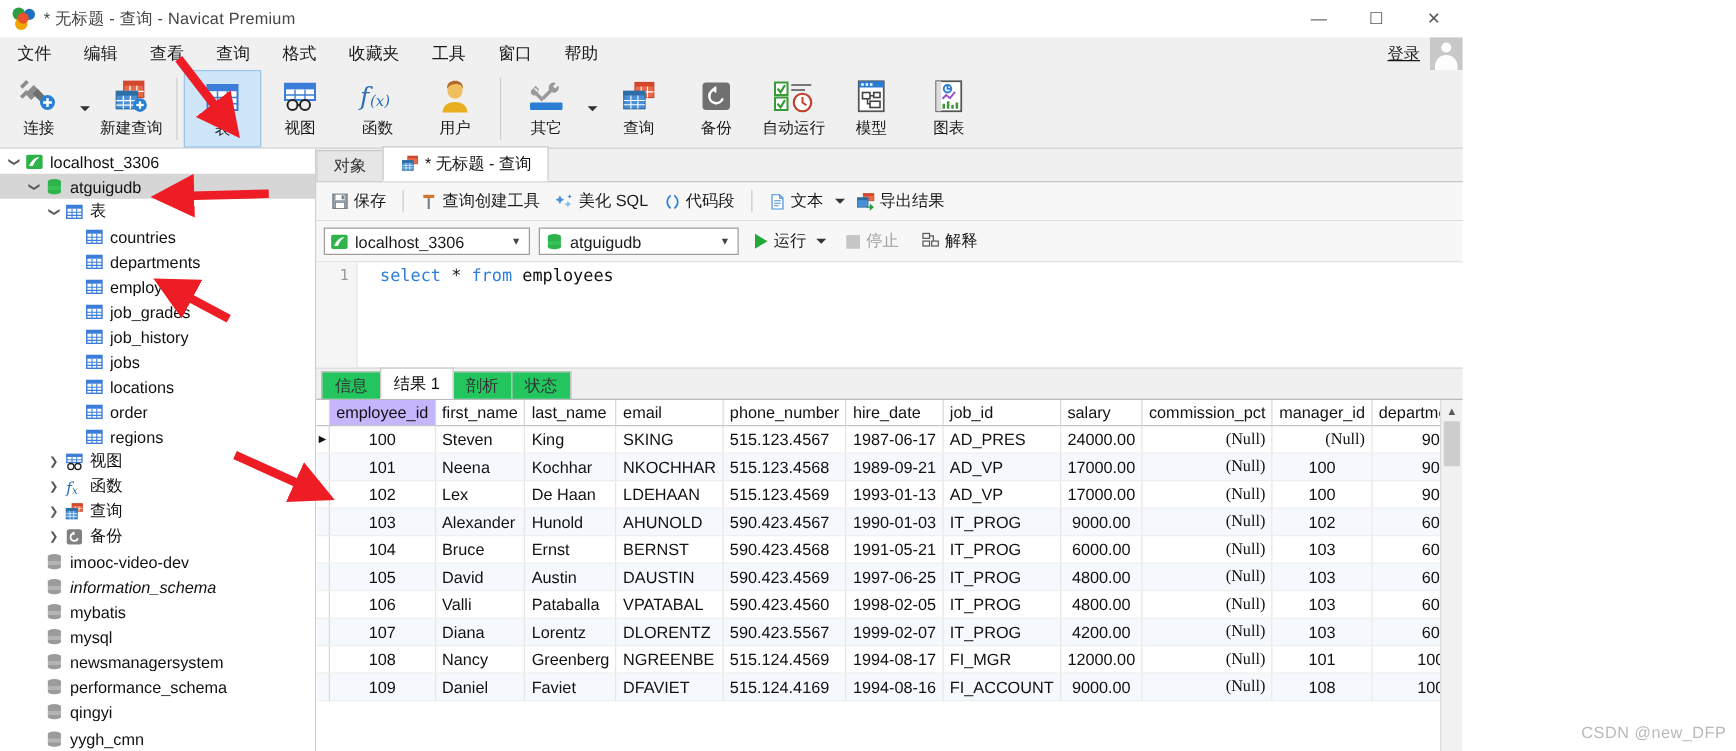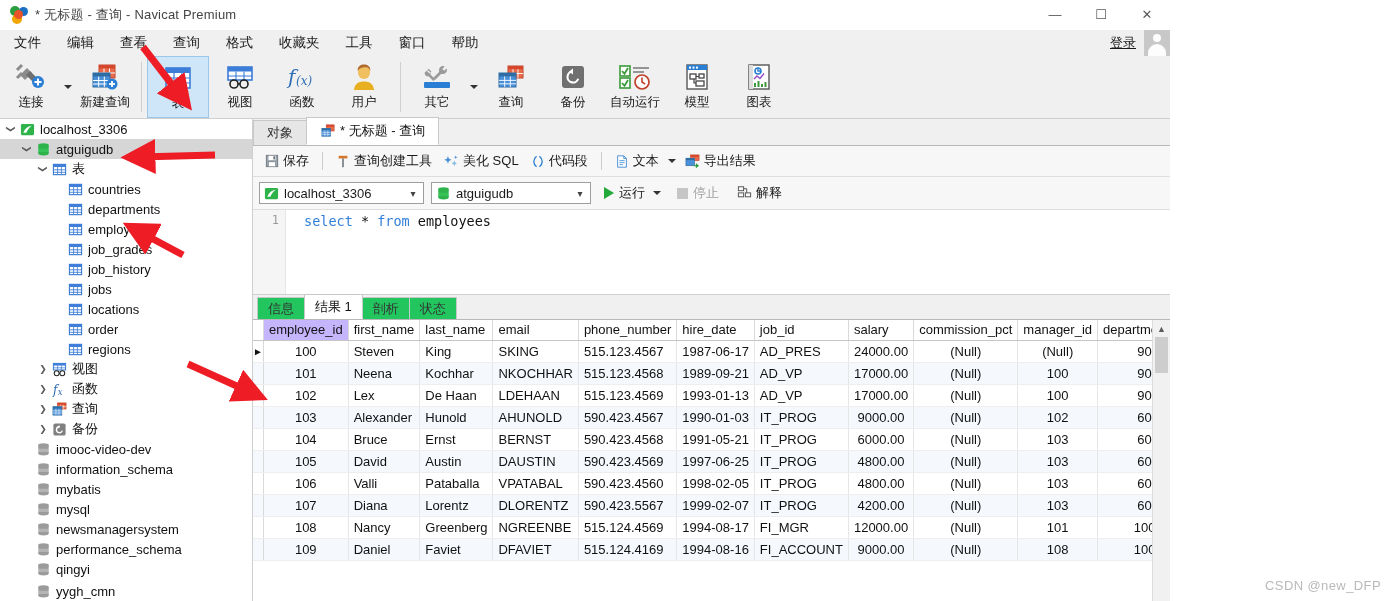--- a/index.html
+++ b/index.html
@@ -94,21 +94,21 @@
   table.grid{border-collapse:collapse;table-layout:fixed;font-size:13px;}
   table.grid th{background:#fff;border-right:1px solid #d9d9d9;border-bottom:1px solid #c6c6c6;
       font-weight:normal;text-align:left;padding:2px 5px;height:20px;box-sizing:border-box;color:#111;white-space:nowrap;overflow:hidden;}
   table.grid th.selcol{background:#c4b5fd;}
   table.grid th.rowhdr{width:14px;background:#fff;border-right:1px solid #d9d9d9;padding:0;}
   table.grid td{border-right:1px solid #e6e6e6;border-bottom:1px solid #eeeeee;padding:2px 5px;height:22px;box-sizing:border-box;
       white-space:nowrap;overflow:hidden;color:#111;}
   table.grid tr.alt td{background:#f5f9fd;}
   table.grid td.rowhdr{width:14px;padding:0;text-align:center;color:#111;font-size:10px;border-right:1px solid #d9d9d9;}
   td.num{text-align:center;}
-  td.nul{text-align:center;color:#9aa0a6;}
+  td.nul{text-align:right;color:#9aa0a6;font-family:Liberation Serif, serif;}
   .vscroll{width:17px;flex:0 0 17px;background:#f1f1f1;border-left:1px solid #dcdcdc;display:flex;flex-direction:column;align-items:center;}
   .vscroll .arw{height:17px;width:17px;display:flex;align-items:center;justify-content:center;color:#5a5a5a;font-size:9px;}
   .vscroll .thumb{width:13px;height:36px;background:#cdcdcd;}
 
   
   .overlay{position:absolute;left:0;top:0;width:1389px;height:601px;pointer-events:none;}
   .wm{position:absolute;right:8px;bottom:8px;font-size:13px;color:#b9b9b9;letter-spacing:.4px;}
 </style>
 </head>
 <body>
@@ -556,21 +556,21 @@
             <span class="tico">
               <svg width="15" height="15" viewBox="0 0 16 16">
                 <ellipse cx="8" cy="3.4" rx="5.6" ry="2.1" fill="#9b9b9b"></ellipse>
                 <path d="M2.4 3.4v3.2c0 1.2 2.5 2.1 5.6 2.1s5.6-.9 5.6-2.1V3.4" fill="#9b9b9b"></path>
                 <path d="M2.4 7.2v3.2c0 1.2 2.5 2.1 5.6 2.1s5.6-.9 5.6-2.1V7.2" fill="#b4b4b4"></path>
                 <path d="M2.4 10.6v1.6c0 1.2 2.5 2.1 5.6 2.1s5.6-.9 5.6-2.1v-1.6" fill="#9b9b9b"></path>
               </svg>
             </span>
             <span class="tlabel">imooc-video-dev</span>
           </div>
-          <div class="tnode" style="padding-left: 20px;">
+          <div class="tnode" style="padding-left: 20px; font-style: italic;">
             <span class="twist"></span>
             <span class="tico">
               <svg width="15" height="15" viewBox="0 0 16 16">
                 <ellipse cx="8" cy="3.4" rx="5.6" ry="2.1" fill="#9b9b9b"></ellipse>
                 <path d="M2.4 3.4v3.2c0 1.2 2.5 2.1 5.6 2.1s5.6-.9 5.6-2.1V3.4" fill="#9b9b9b"></path>
                 <path d="M2.4 7.2v3.2c0 1.2 2.5 2.1 5.6 2.1s5.6-.9 5.6-2.1V7.2" fill="#b4b4b4"></path>
                 <path d="M2.4 10.6v1.6c0 1.2 2.5 2.1 5.6 2.1s5.6-.9 5.6-2.1v-1.6" fill="#9b9b9b"></path>
               </svg>
             </span>
             <span class="tlabel">information_schema</span>

